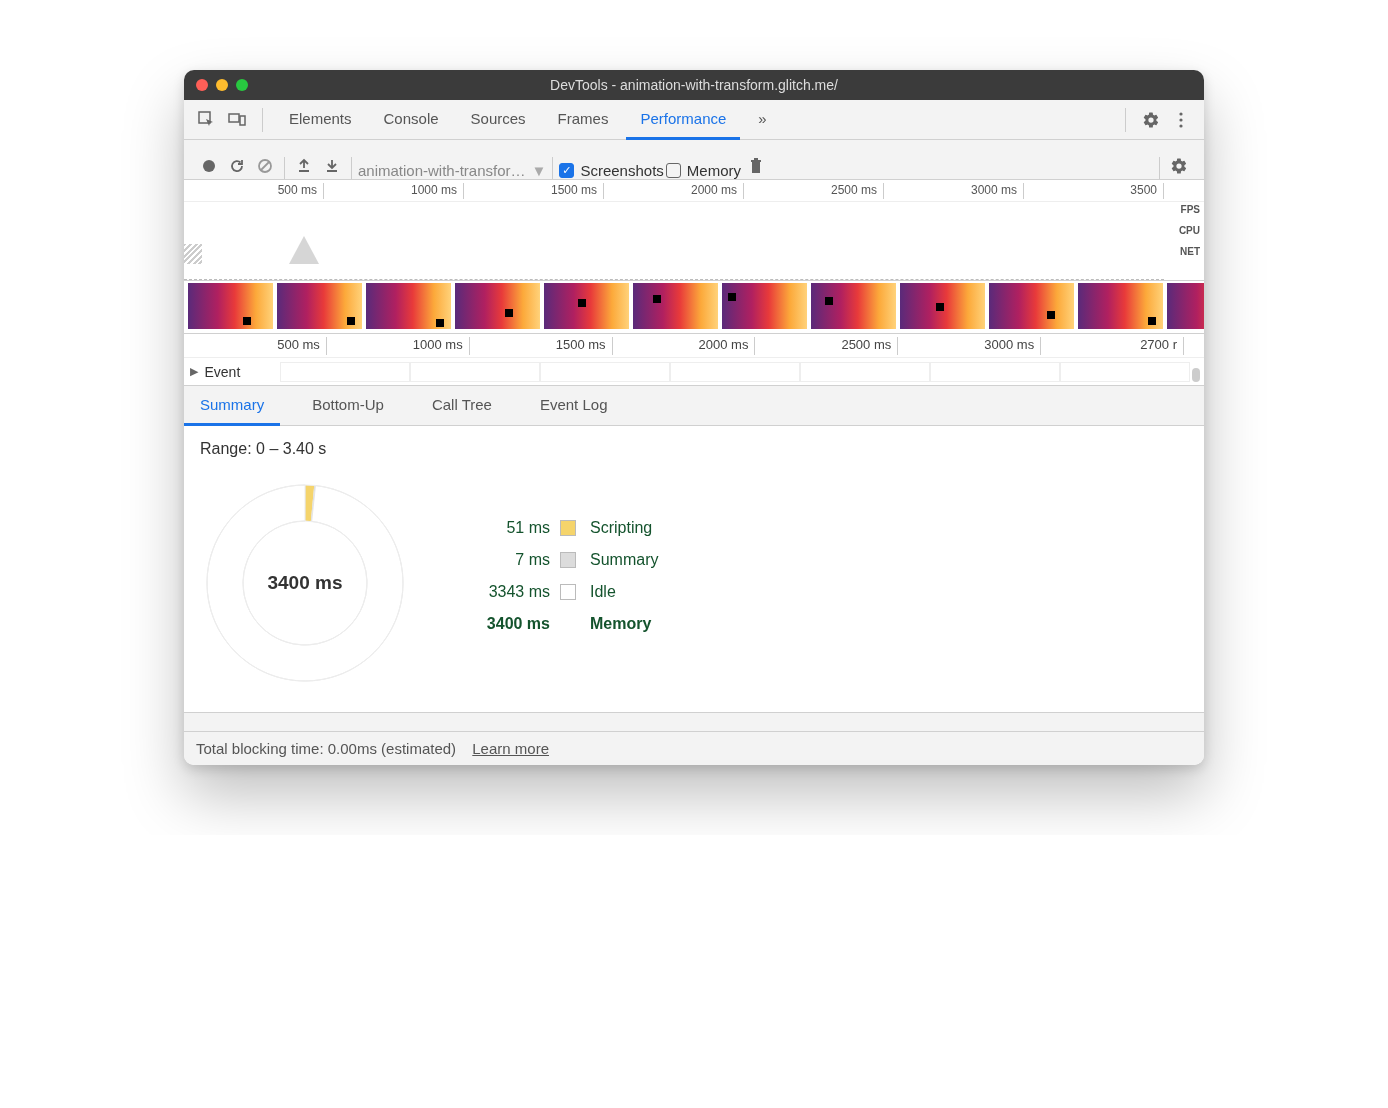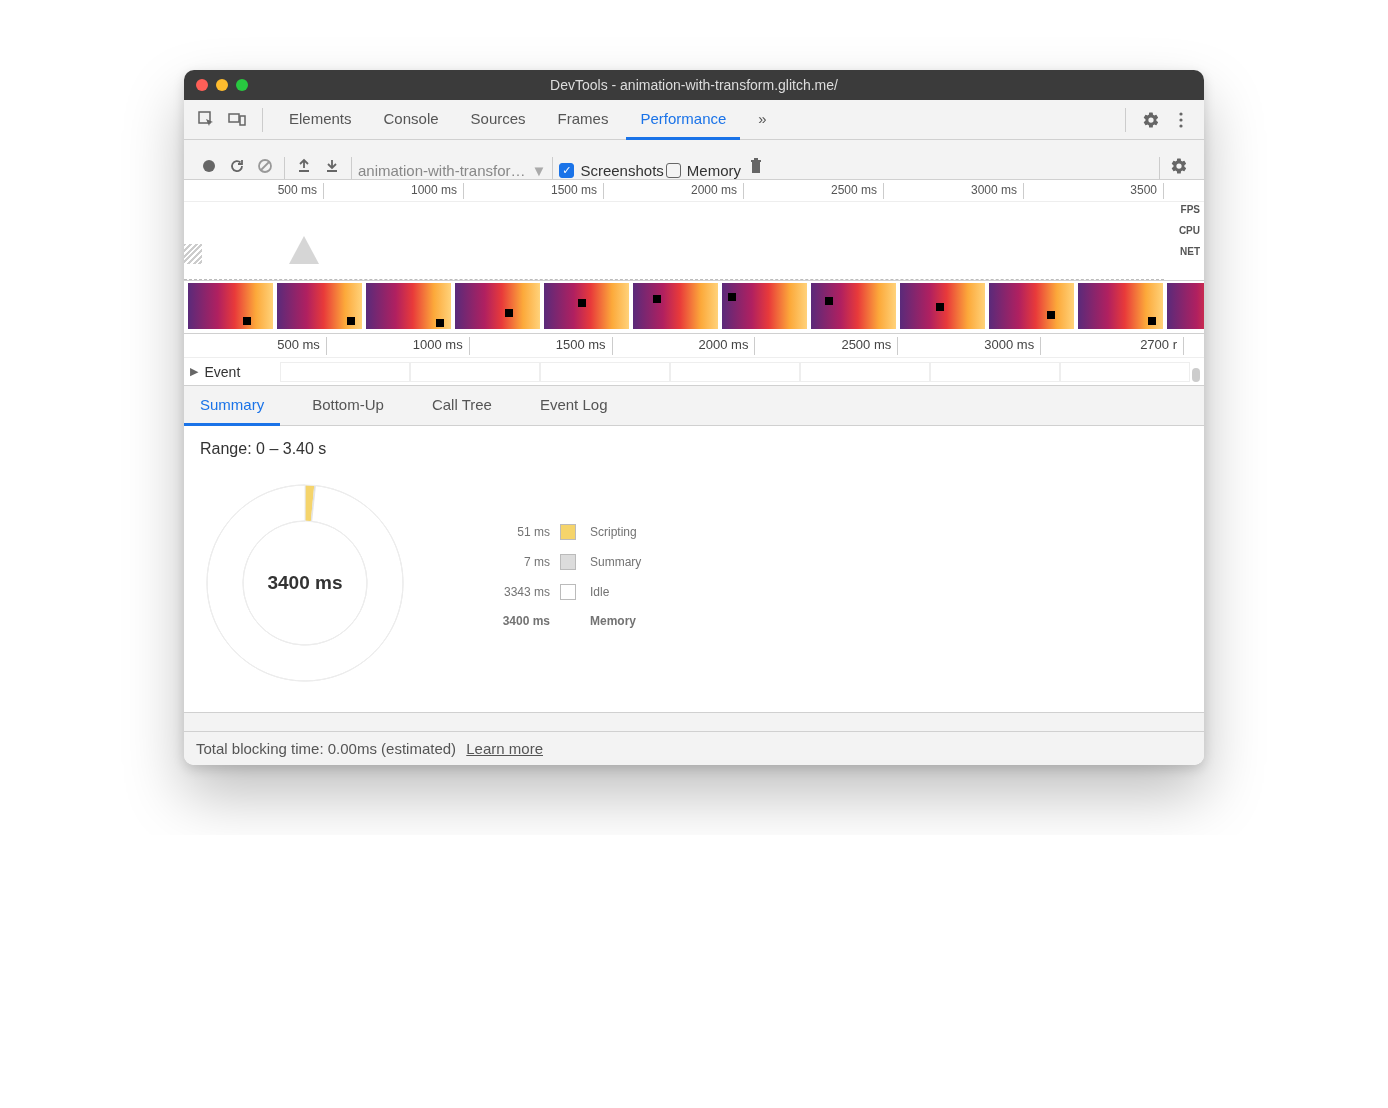--- a/index.html
+++ b/index.html
@@ -202,34 +202,34 @@
   .range { font-size: 16px; margin-bottom: 20px; color:#333;}
   .summary-body { display: flex; gap: 50px; align-items: center; }
 
   .donut-wrap { position: relative; width: 210px; height: 210px; }
   .donut-center {
     position: absolute; inset: 0;
     display: flex; align-items: center; justify-content: center;
     font-weight: 700; font-size: 19px; color:#333;
   }
 
-  .legend { font-size: 12px; color:#737373; }
+  .legend { font-size: 16px; color:#14532d; }
   .legend-row { display: grid; grid-template-columns: 90px 20px auto; gap: 10px; align-items: center; margin-bottom: 14px; }
   .legend-val { text-align: right; }
   .swatch { width: 16px; height: 16px; border: 1px solid #bbb; }
   .swatch.scripting { background: #f5d46b; }
   .swatch.system { background: #dcdcdc; }
   .swatch.idle { background: #fff; }
   .legend-total { font-weight: 700; }
 
   .footer-gap { height: 20px; background:#f3f3f3; border-top:1px solid #d0d0d0; border-bottom:1px solid #d0d0d0;}
   .footer {
     padding: 8px 12px; font-size: 15px; color:#555; background:#f3f3f3;
   }
-  .footer a { color:#555; text-decoration: underline; margin-left: 6px; }
+  .footer a { color:#555; text-decoration: underline; margin-left: 12px; }
 
   svg { display:block; }
 </style>
 </head>
 <body>
 
 <div class="window">
 
   <div class="titlebar">
     <div class="traffic-lights">

